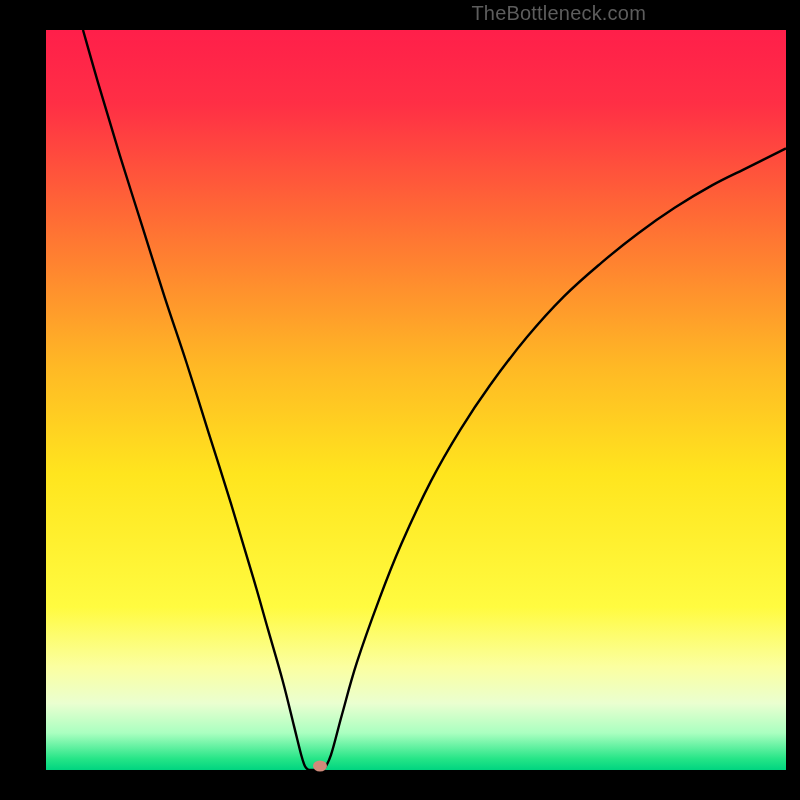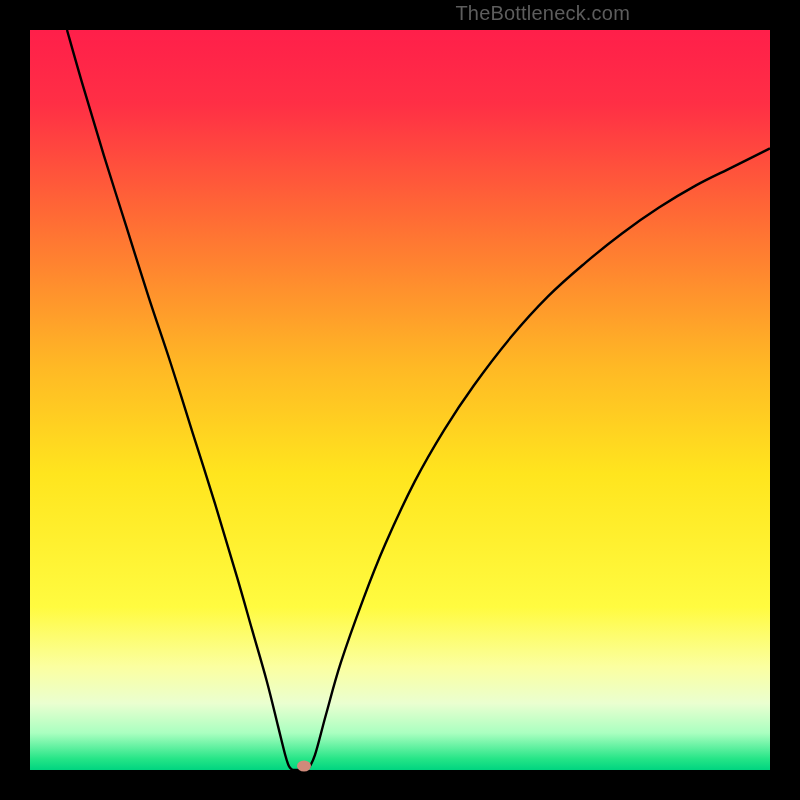--- a/index.html
+++ b/index.html
@@ -6,21 +6,21 @@
     margin: 0;
     padding: 0;
     width: 800px;
     height: 800px;
     background: #000;
     overflow: hidden;
     font-family: Arial, Helvetica, sans-serif;
   }
   .frame {
     position: absolute;
-    top: 0; left: 0;
+    top: 0; left: 16px;
     width: 640px; height: 800px;
     background: #000;
   }
   .watermark {
     position: absolute;
     top: 2px;
     right: 10px;
     color: #5d5d5d;
     font-size: 20px;
     font-weight: 500;

